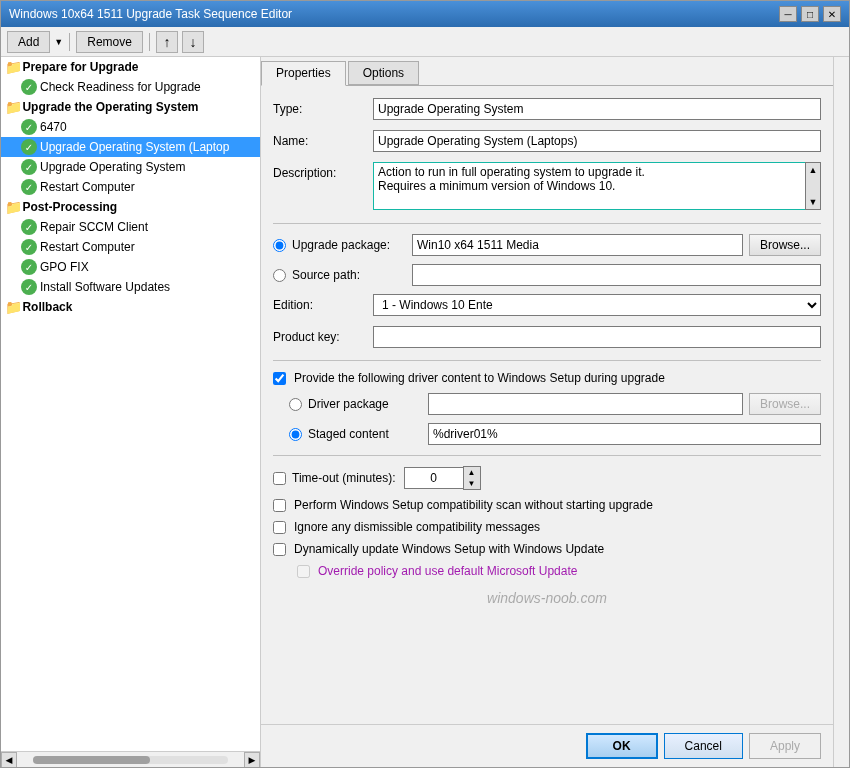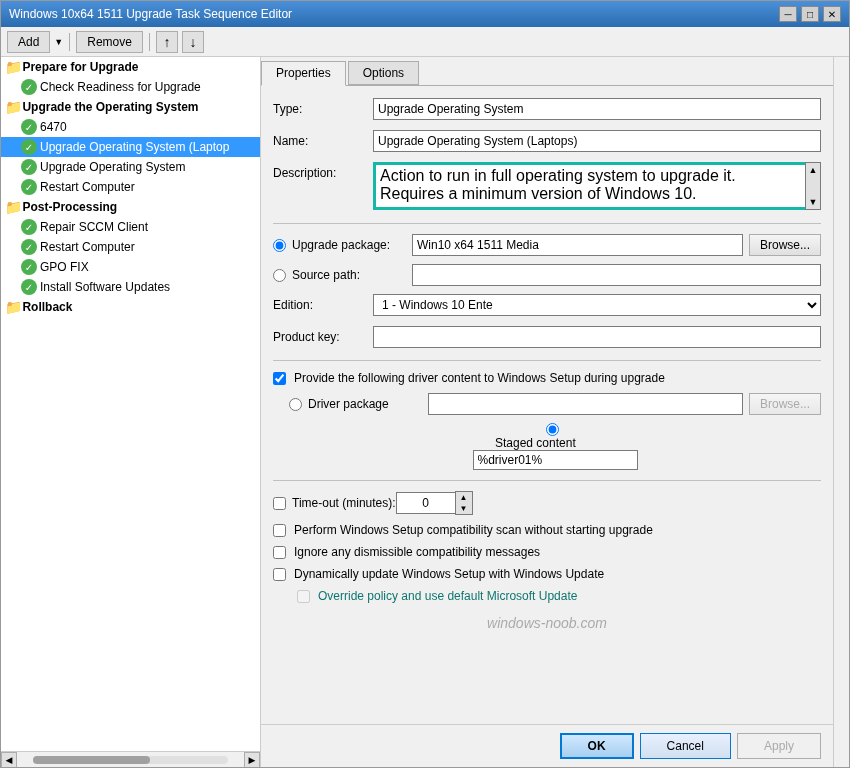--- a/index.html
+++ b/index.html
@@ -227,24 +227,24 @@
       height: 22px;
       border: 1px solid #7a7a7a;
       background: white;
       padding: 2px 4px;
       font-size: 12px;
     }
 
     .form-control-textarea {
       flex: 1;
       height: 48px;
-      border: 3px solid #14b8a6;
+      border: 1px solid #14b8a6;
       background: white;
       padding: 2px 4px;
-      font-size: 16px;
+      font-size: 12px;
       resize: none;
       font-family: inherit;
     }
 
     .input-with-scroll {
       position: relative;
       flex: 1;
     }
 
     .divider {
@@ -306,20 +306,21 @@
     }
 
     .timeout-row {
       display: flex;
       align-items: center;
       margin-bottom: 8px;
     }
 
     .timeout-label {
       flex: 0 0 auto;
+      margin-right: 8px;
     }
 
     .spinner-wrapper {
       display: flex;
       align-items: center;
     }
 
     .spinner-input {
       width: 60px;
       height: 22px;
@@ -381,21 +382,21 @@
       border-top: 1px solid #ccc;
       gap: 6px;
       flex-shrink: 0;
     }
 
     .bottom-btn {
       height: 26px;
       min-width: 72px;
       border: 1px solid #0078d4;
       background: linear-gradient(to bottom, #e8f0fe, #d0e0f0);
-      padding: 0 26px;
+      padding: 0 20px;
       cursor: pointer;
       font-size: 12px;
     }
 
     .bottom-btn.primary {
       background: linear-gradient(to bottom, #d0e8ff, #a8cff0);
       border: 2px solid #0078d4;
       font-weight: bold;
     }
 
@@ -574,21 +575,21 @@
           <span>Provide the following driver content to Windows Setup during upgrade</span>
         </div>
 
         <div class="radio-row" style="margin-left:16px;">
           <input type="radio" name="driver" class="radio-input" style="">
           <span class="radio-label">Driver package</span>
           <input class="radio-control" type="text" value="" style="flex: 1 1 0%;">
           <button class="browse-btn disabled">Browse...</button>
         </div>
 
-        <div class="radio-row" style="margin-left:16px;flex-direction:column;">
+        <div class="radio-row" style="margin-left:16px;">
           <input type="radio" name="driver" checked="" class="radio-input" style="">
           <span class="radio-label">Staged content</span>
           <input class="radio-control" type="text" value="%driver01%" style="flex: 1 1 0%;">
         </div>
 
         <div class="divider"></div>
 
         <div class="timeout-row">
           <input type="checkbox" style="">
           <span class="timeout-label" style="margin-left:6px;">Time-out (minutes):</span>
@@ -611,21 +612,21 @@
           <span>Ignore any dismissible compatibility messages</span>
         </div>
 
         <div class="checkbox-row">
           <input type="checkbox" style="">
           <span>Dynamically update Windows Setup with Windows Update</span>
         </div>
 
         <div class="checkbox-row" style="margin-left:24px;">
           <input type="checkbox" disabled="" style="">
-          <span style="color:#0f766e;">Override policy and use default Microsoft Update</span>
+          <span style="color:#a21caf;">Override policy and use default Microsoft Update</span>
         </div>
 
 
         <div class="watermark">windows-noob.com</div>
 
       </div>
 
       <div class="bottom-bar">
         <button class="bottom-btn primary">OK</button>
         <button class="bottom-btn">Cancel</button>

